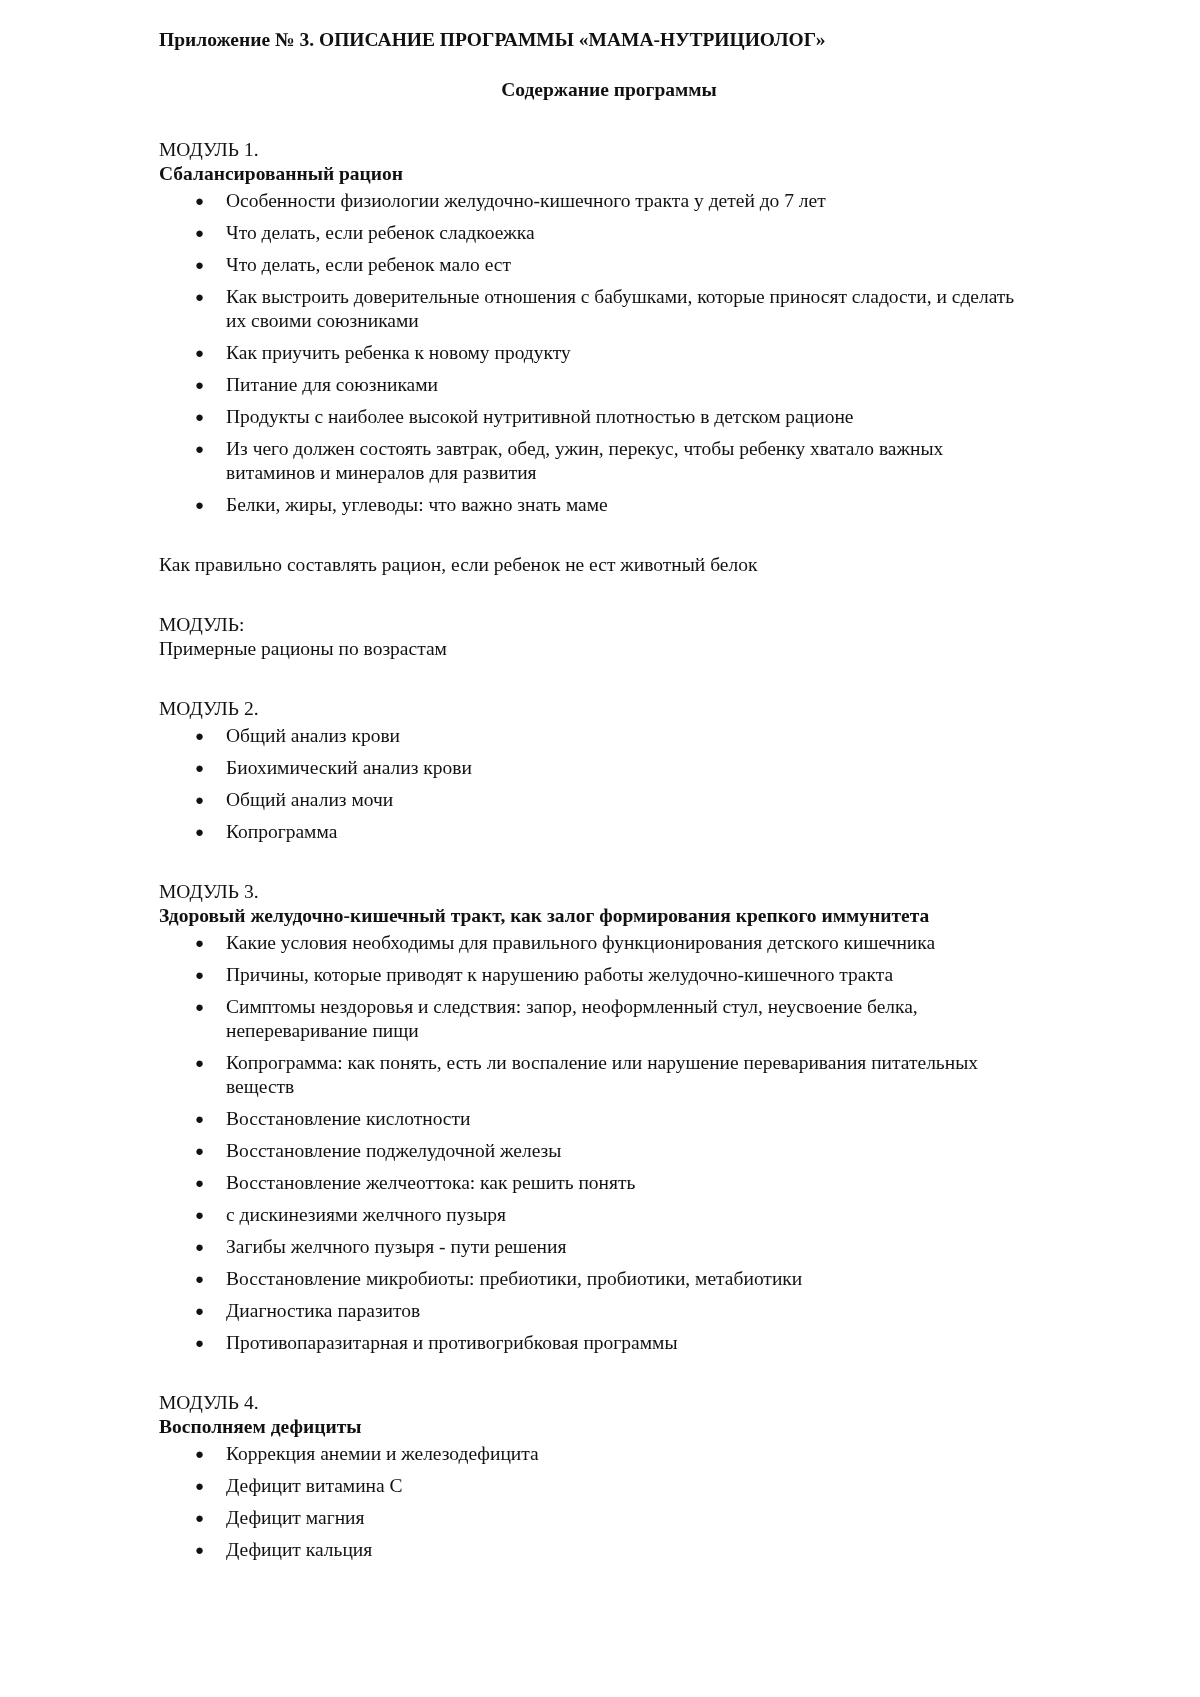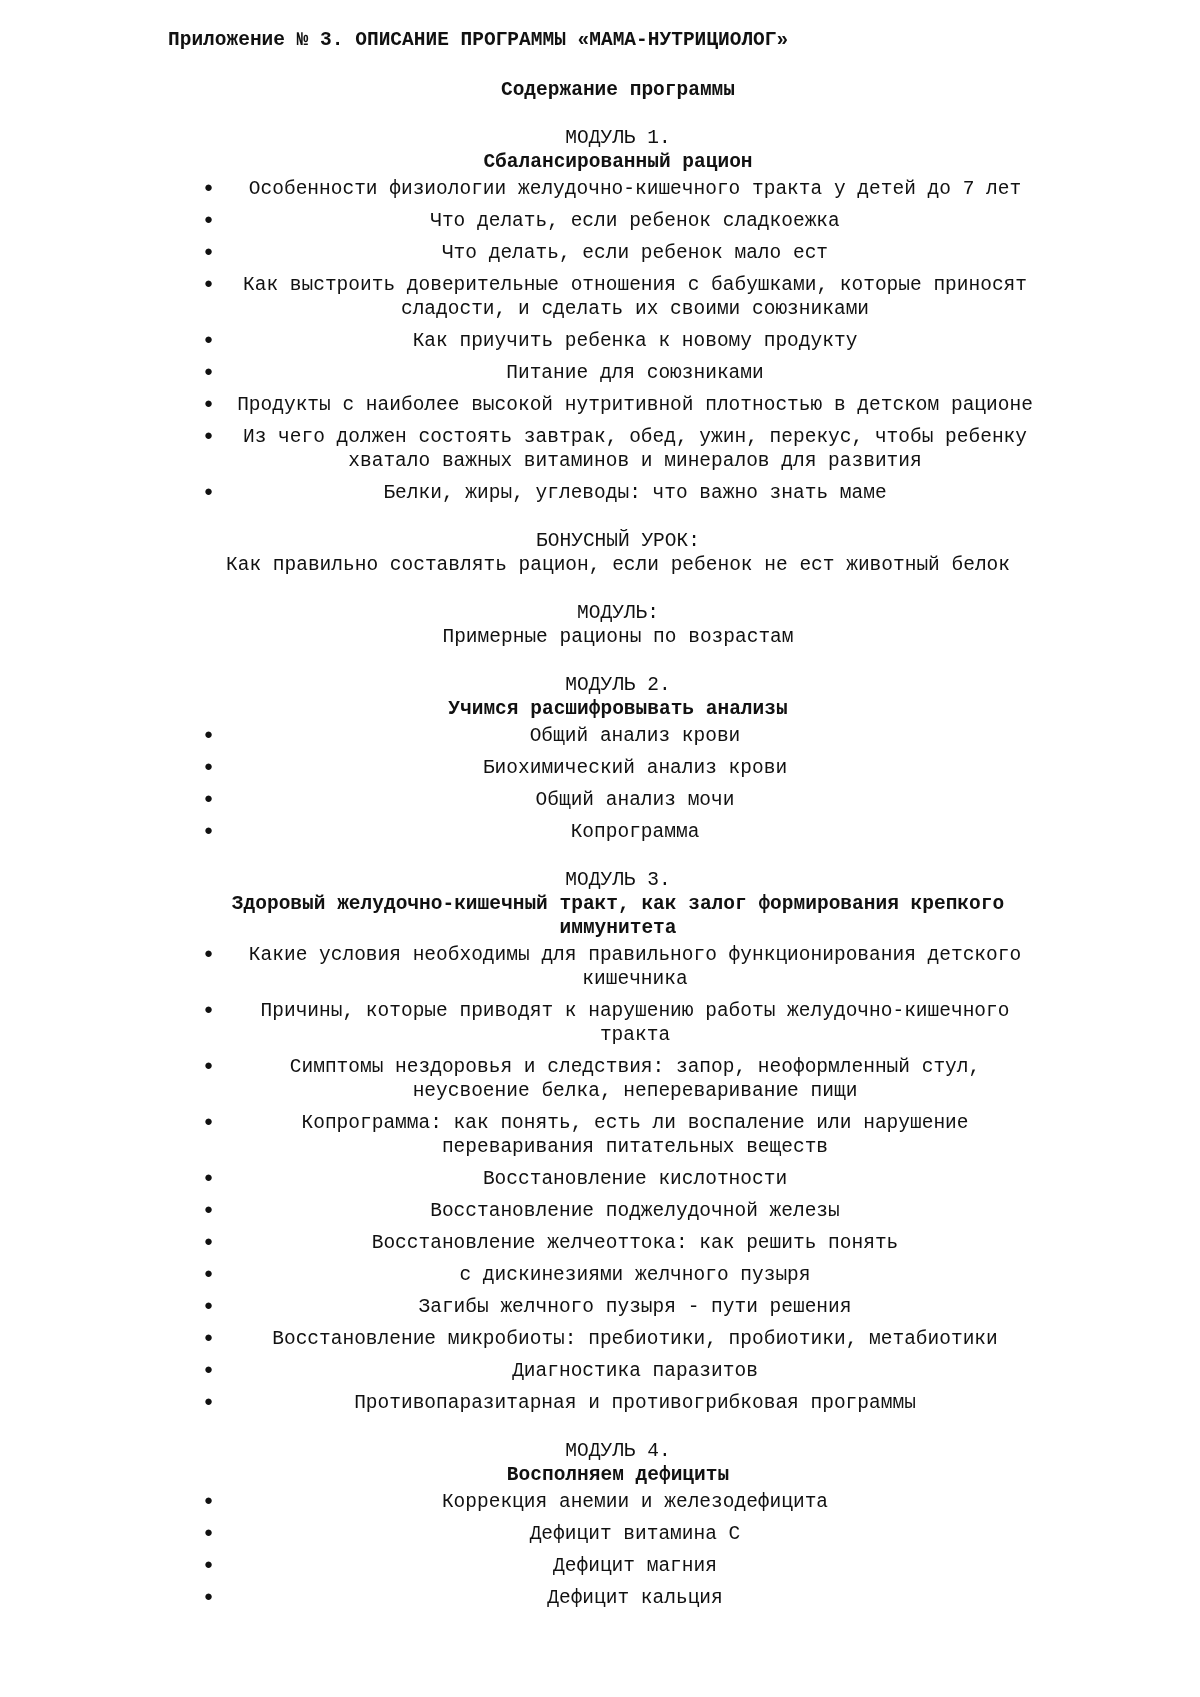--- a/index.html
+++ b/index.html
@@ -7,38 +7,36 @@
     width: 1200px;
     height: 1697px;
     position: relative;
     font-family: "Liberation Serif", "DejaVu Serif", serif;
     color: #111111;
     font-size: 19.5px;
     line-height: 24px;
   }
   .page {
     position: absolute;
-    left: 168px;
+    left: 159px;
     top: 28px;
     width: 900px;
-    font-family: Liberation Mono, monospace;
   }
   .doc-title {
     font-weight: bold;
     margin: 0;
     height: 24px;
   }
   .subtitle {
     font-weight: bold;
     margin: 26px 0 0 0;
     text-align: center;
   }
   .section {
-    margin-top: 24px;
-    text-align: center;
+    margin-top: 36px;
   }
   .module-label {
     margin: 0;
   }
   .module-name {
     font-weight: bold;
     margin: 0;
   }
   ul.items {
     list-style: none;
@@ -77,32 +75,30 @@
       <li><span class="bullet">●</span><span>Как выстроить доверительные отношения с бабушками, которые приносят сладости, и сделать их своими союзниками</span></li>
       <li><span class="bullet">●</span><span>Как приучить ребенка к новому продукту</span></li>
       <li><span class="bullet">●</span><span>Питание для союзниками</span></li>
       <li><span class="bullet">●</span><span>Продукты с наиболее высокой нутритивной плотностью в детском рационе</span></li>
       <li><span class="bullet">●</span><span>Из чего должен состоять завтрак, обед, ужин, перекус, чтобы ребенку хватало важных витаминов и минералов для развития</span></li>
       <li><span class="bullet">●</span><span>Белки, жиры, углеводы: что важно знать маме</span></li>
     </ul>
   </div>
 
   <div class="section">
-    <p class="module-label">БОНУСНЫЙ УРОК:</p>
     <p class="bonus-text">Как правильно составлять рацион, если ребенок не ест животный белок</p>
   </div>
 
   <div class="section">
     <p class="module-label">МОДУЛЬ:</p>
     <p class="bonus-text">Примерные рационы по возрастам</p>
   </div>
 
   <div class="section">
     <p class="module-label">МОДУЛЬ 2.</p>
-    <p class="module-name">Учимся расшифровывать анализы</p>
     <ul class="items">
       <li><span class="bullet">●</span><span>Общий анализ крови</span></li>
       <li><span class="bullet">●</span><span>Биохимический анализ крови</span></li>
       <li><span class="bullet">●</span><span>Общий анализ мочи</span></li>
       <li><span class="bullet">●</span><span>Копрограмма</span></li>
     </ul>
   </div>
 
   <div class="section">
     <p class="module-label">МОДУЛЬ 3.</p>

